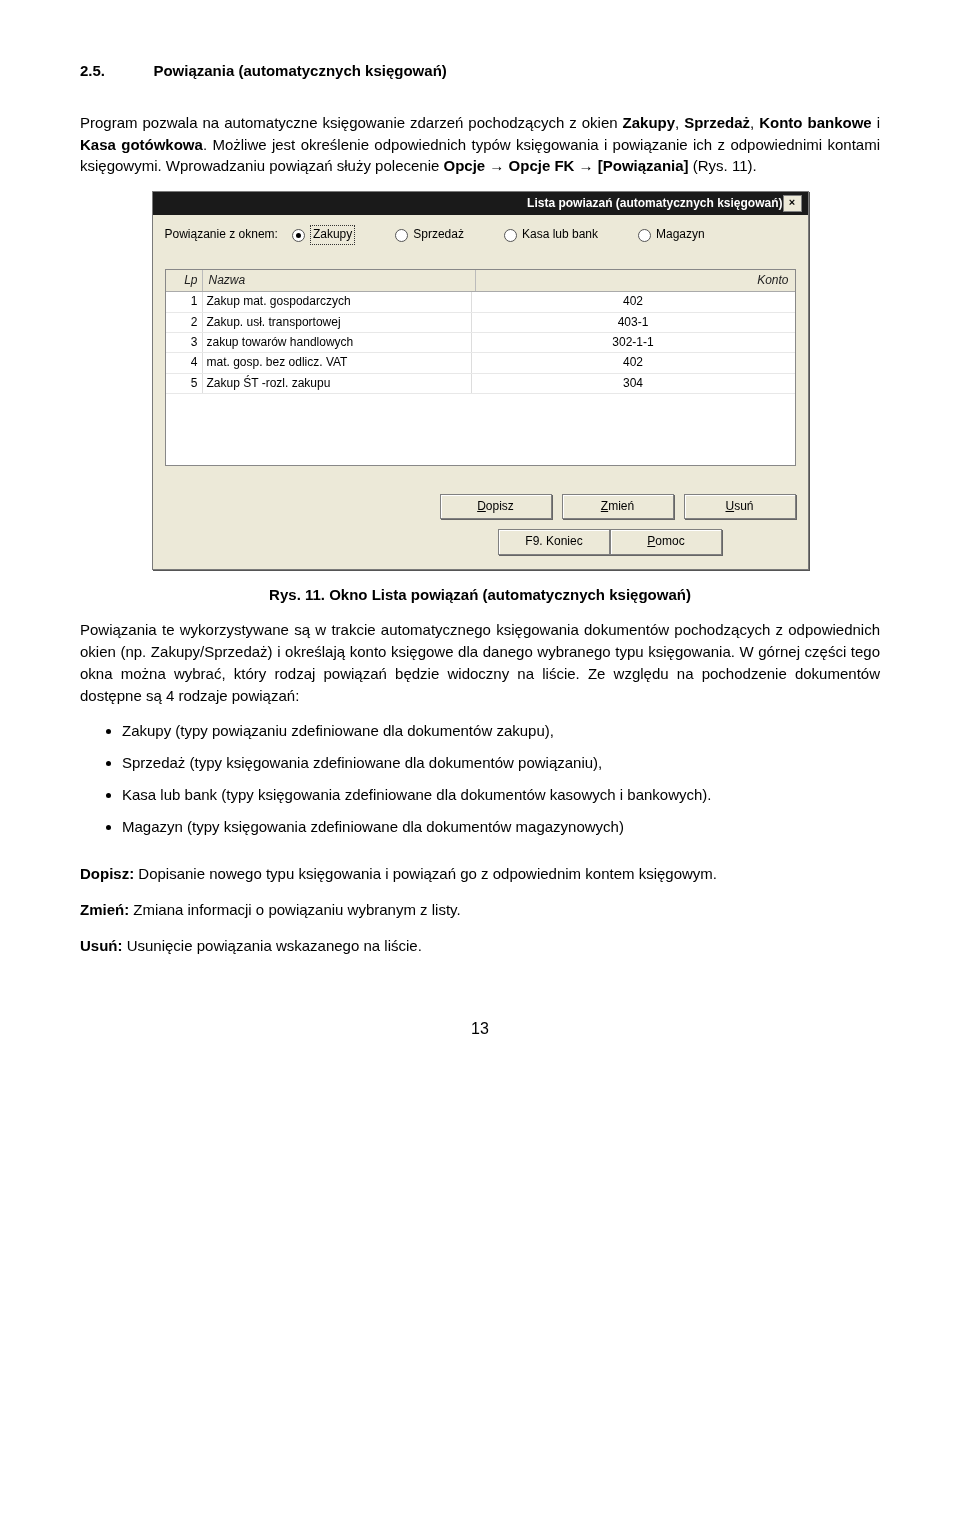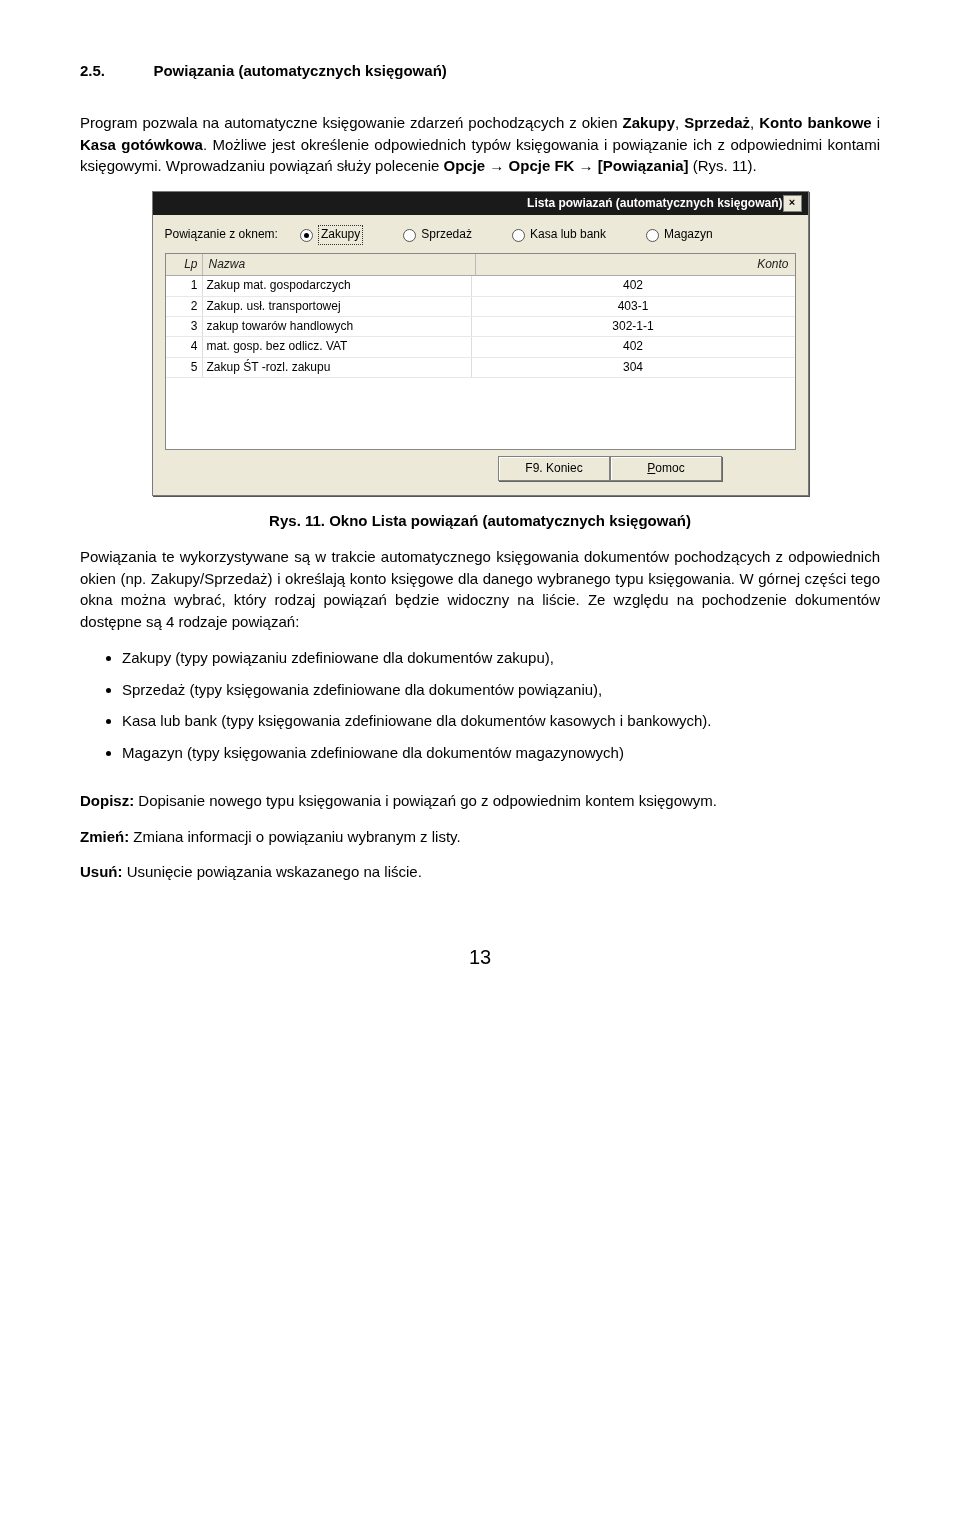--- a/index.html
+++ b/index.html
@@ -11,21 +11,21 @@
     line-height: 1.45;
     background: #fff;
   }
   .section-num { font-weight: bold; }
   .section-title { font-weight: bold; }
   .heading-row { margin-bottom: 30px; }
   p { text-align: justify; margin: 0 0 14px 0; }
   .fig-caption { text-align: center; font-weight: bold; margin: 14px 0 14px 0; }
   ul { margin: 6px 0 14px 0; padding-left: 42px; }
   li { margin-bottom: 10px; text-align: justify; }
-  .page-num { text-align: center; margin-top: 60px; font-size: 20px; }
+  .page-num { text-align: center; margin-top: 60px; font-size: 16px; }
 
   
   .dialog {
     width: 655px;
     margin: 10px auto 8px auto;
     background: #ece9d8;
     border: 1px solid #7a7a7a;
     box-shadow: 1px 1px 0 #555;
     font-family: Tahoma, Arial, sans-serif;
     font-size: 12px;
@@ -50,39 +50,39 @@
     line-height: 13px;
     text-align: center;
     font-family: Arial;
   }
   .radio-row {
     padding: 10px 12px 8px 12px;
     display: flex;
     align-items: center;
     gap: 6px;
   }
-  .radio-row .lbl { margin-right: 16px; }
+  .radio-row .lbl { margin-right: 8px; }
   .radio-group { display: flex; gap: 40px; }
   .radio-item { display: flex; align-items: center; gap: 5px; }
   .radio-outer {
     width: 11px; height: 11px;
     border: 1px solid #555;
     border-radius: 50%;
     background: #fff;
     display: flex; align-items: center; justify-content: center;
   }
   .radio-dot { width: 5px; height: 5px; border-radius: 50%; background: #000; }
   .radio-box-dotted {
     border: 1px dotted #333;
     padding: 0 2px;
   }
 
   .grid-area {
     background: #fff;
-    margin: 0 12px;
+    margin: 16px 12px;
     border: 1px solid #888;
     height: 195px;
     overflow: hidden;
   }
   .grid-header {
     display: flex;
     background: #ece9d8;
     border-bottom: 1px solid #aaa;
     font-style: italic;
     color: #222;
@@ -193,20 +193,25 @@
           <div class="col-konto">402</div>
         </div>
         <div class="row">
           <div class="col-lp">5</div>
           <div class="col-name">Zakup ŚT -rozl. zakupu</div>
           <div class="col-konto">304</div>
         </div>
       </div>
   </div>
 
+  <div class="btn-row">
+    <div class="win-btn"><span class="ul">D</span><span>opisz</span></div>
+    <div class="win-btn"><span class="ul">Z</span><span>mień</span></div>
+    <div class="win-btn"><span class="ul">U</span><span>suń</span></div>
+  </div>
   <div class="btn-row2">
     <div class="win-btn left">F9. Koniec</div>
     <div class="win-btn"><span class="ul">P</span><span>omoc</span></div>
   </div>
 </div>
 
 <div class="fig-caption">Rys. 11. Okno Lista powiązań (automatycznych księgowań)</div>
 
 <p>Powiązania te wykorzystywane są w trakcie automatycznego księgowania dokumentów pochodzących z odpowiednich okien (np. Zakupy/Sprzedaż) i określają konto księgowe dla danego wybranego typu księgowania. W górnej części tego okna można wybrać, który rodzaj powiązań będzie widoczny na liście. Ze względu na pochodzenie dokumentów dostępne są 4 rodzaje powiązań:</p>
 

